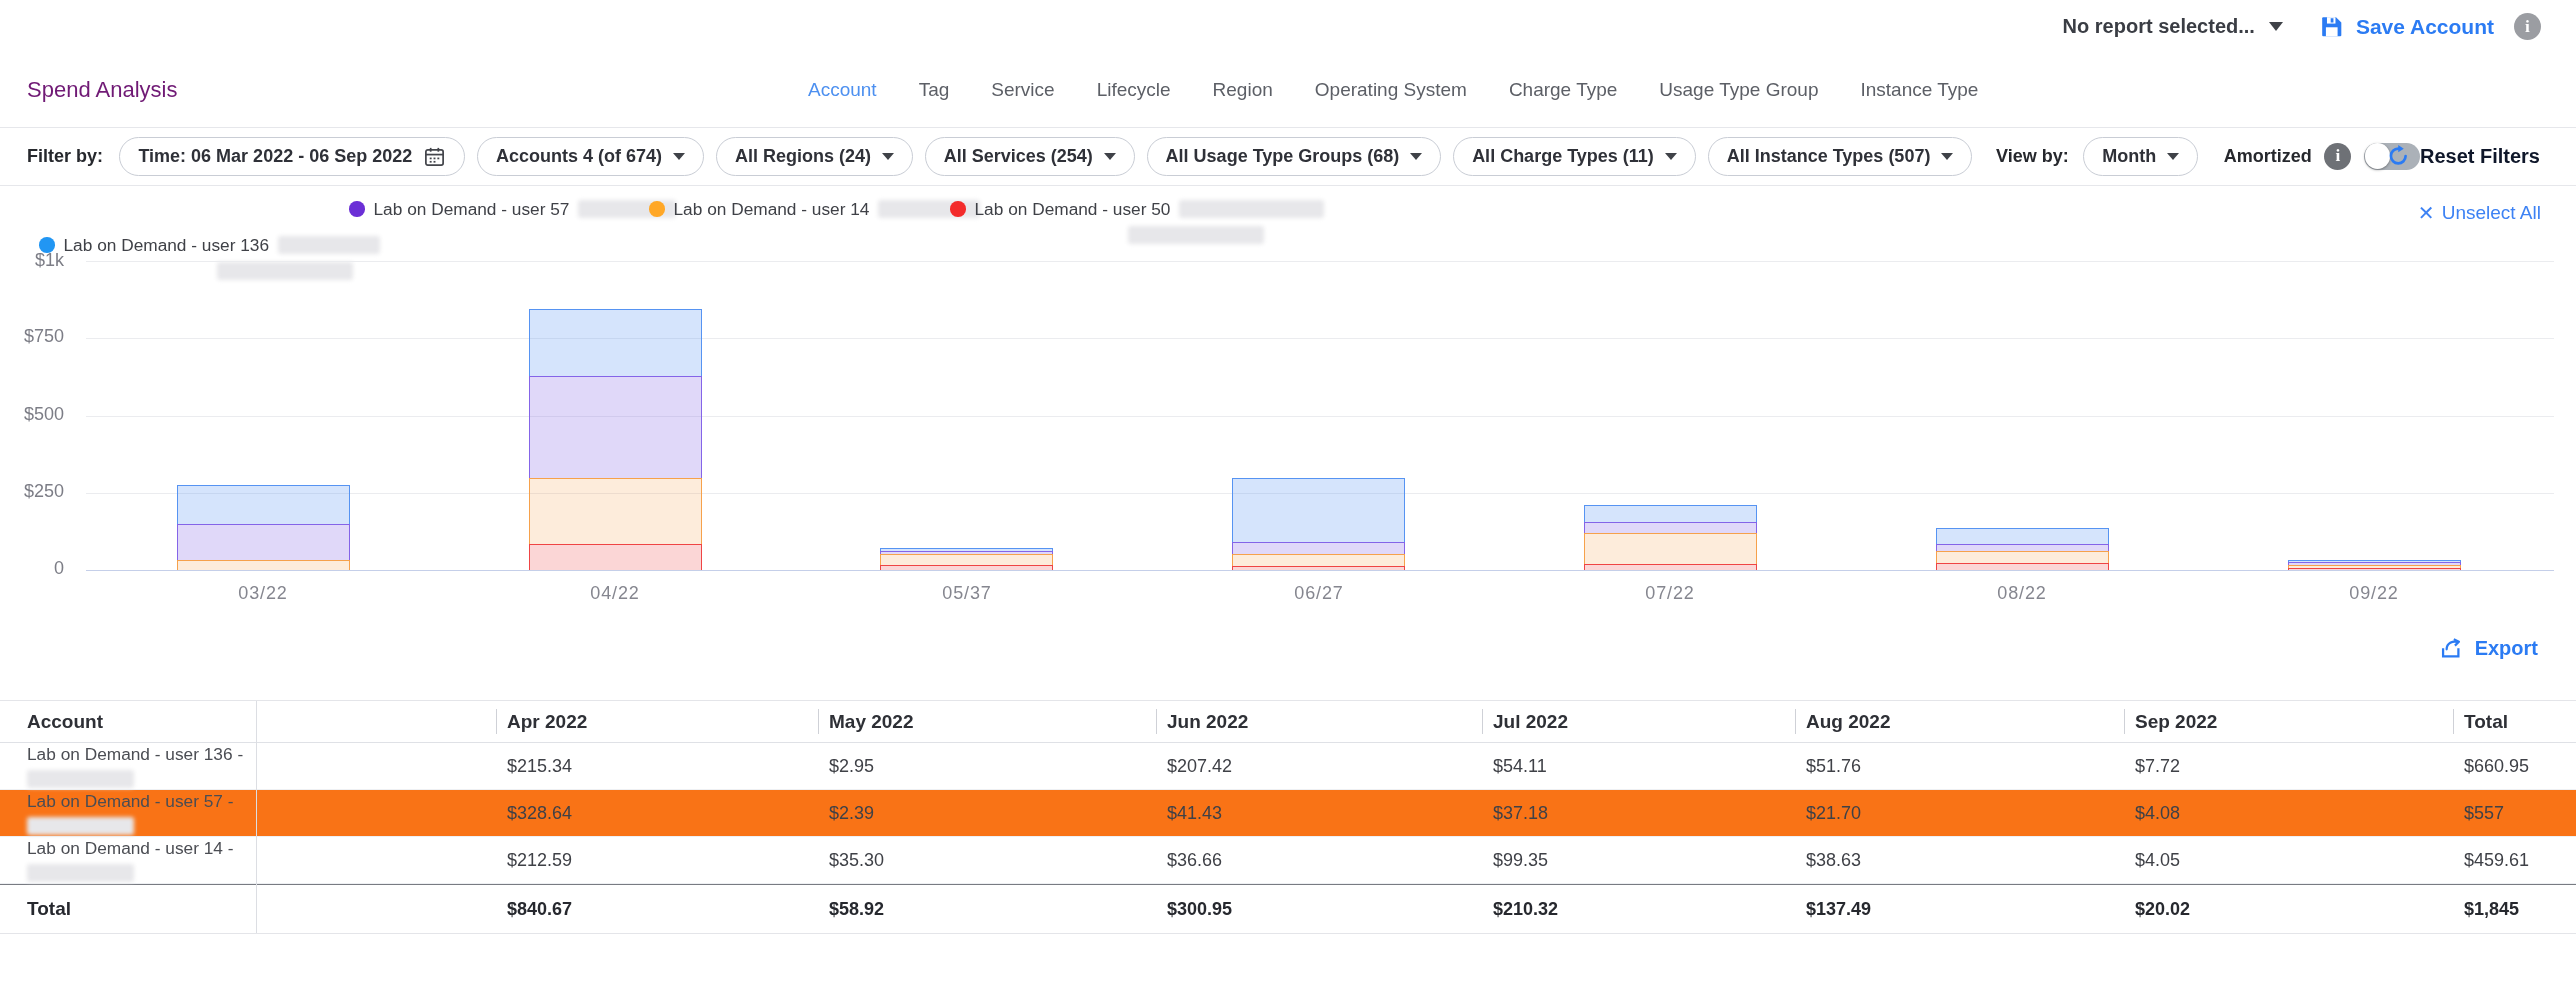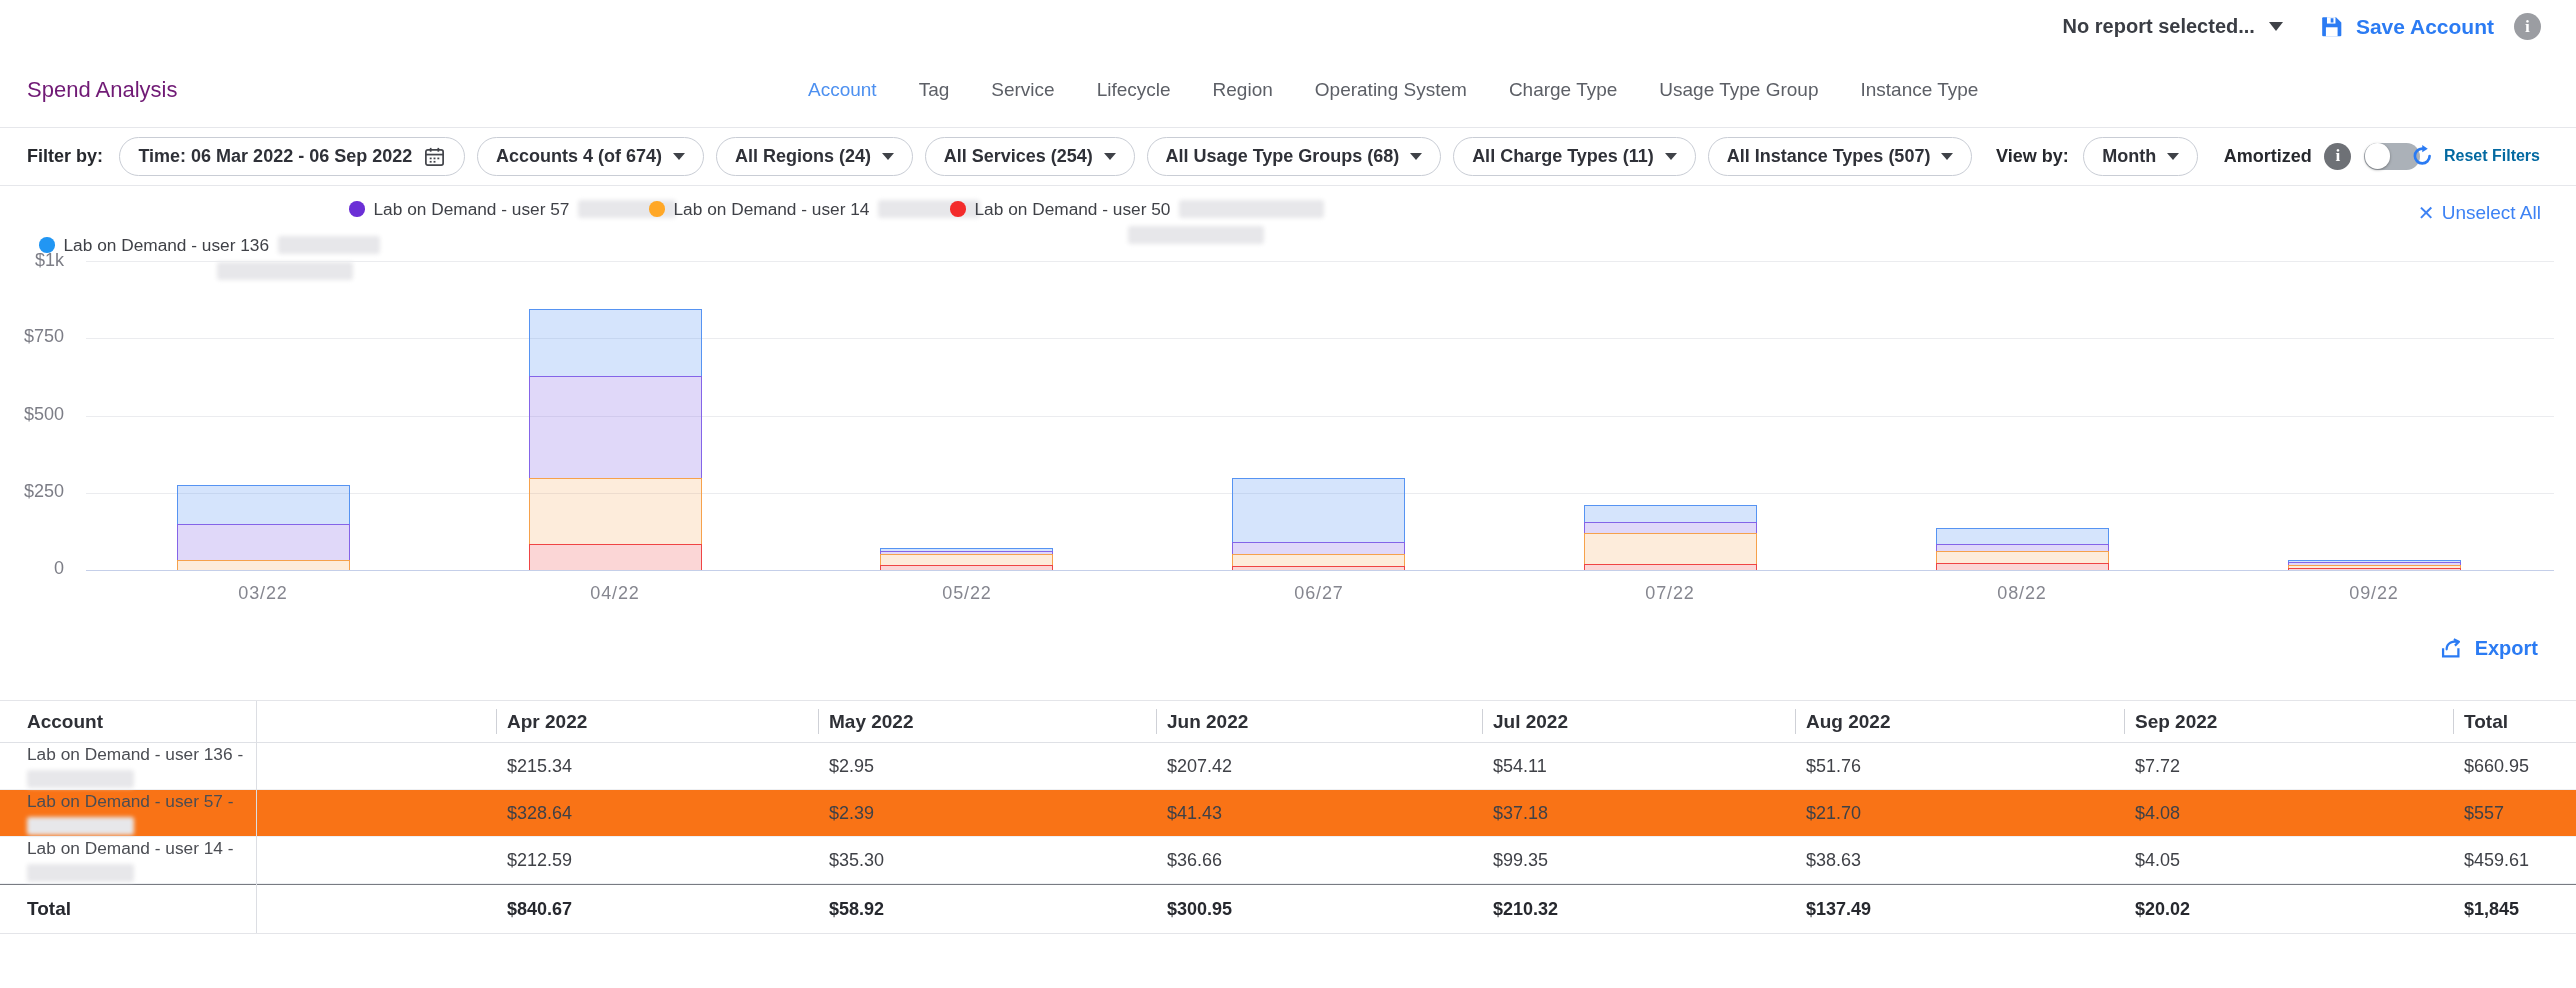--- a/index.html
+++ b/index.html
@@ -24,21 +24,21 @@
 
 
 .filter-row{position:absolute;top:127px;left:0;right:0;height:59px;border-bottom:0.9px solid #e6e7eb;display:flex;align-items:center;padding-left:27px}
 .filter-label{font-size:18px;font-weight:700;color:#26282d;margin-right:16.4px;white-space:nowrap}
 .pills{display:flex;align-items:flex-start;gap:11.8px}
 .pill{display:inline-flex;align-items:center;gap:11px;height:39px;padding:0 18px;border:1.4px solid #c9cdd5;border-radius:20px;font-size:18px;font-weight:600;color:#2f3138;white-space:nowrap;cursor:pointer;background:#fff}
 .viewby{display:flex;align-items:center;margin-left:23.6px;gap:14.5px}
 .amortized{display:flex;align-items:center;gap:12.7px;margin-left:25.5px}
 .toggle{width:56px;height:27px;border-radius:14.5px;background:#abb1b8;position:relative;cursor:pointer}
 .toggle .knob{position:absolute;left:0.9px;top:0.9px;width:25.5px;height:25.5px;border-radius:50%;background:#fff;box-shadow:0 0.9px 2.7px rgba(0,0,0,.35)}
-.reset{position:absolute;right:36px;top:50%;transform:translateY(-50%);display:flex;align-items:center;gap:9px;color:#0369a1;font-size:16px;font-weight:700;cursor:pointer}
+.reset{position:absolute;right:36px;top:50%;transform:translateY(-50%);display:flex;align-items:center;gap:9px;color:#0f172a;font-size:20px;font-weight:700;cursor:pointer}
 
 
 .legend-row{position:absolute;top:195px;left:0;right:0;height:56px}
 .legend-item{position:absolute;top:3.6px;cursor:pointer}
 .legend-line{display:flex;align-items:center;gap:9px}
 .legend-dot{width:15.5px;height:15.5px;border-radius:50%;flex:none}
 .legend-label{font-size:17.3px;color:#3f4147;white-space:nowrap}
 .blur-box{height:18px;background:#e7e7ea;border-radius:2.7px;filter:blur(2.3px)}
 .blur-box.line2{display:block;margin:6.4px 0 0 178px}
 .unselect{position:absolute;right:35px;top:7.3px;display:flex;align-items:center;gap:7.3px;color:#3d82f4;font-size:19px;cursor:pointer}
@@ -244,21 +244,21 @@
           <div class="seg" style="height: 102px; background: rgba(132, 100, 232, 0.25); border-color: rgb(132, 100, 232);"></div>
           <div class="seg" style="height: 67px; background: rgba(86, 147, 242, 0.25); border-color: rgb(86, 147, 242);"></div>
         </div>
         <div class="xtick" style="left: 529px;">04/22</div>
         <div class="bar" style="left: 794px;">
           <div class="seg" style="height: 5.6px; background: rgba(239, 68, 68, 0.22); border-color: rgb(239, 68, 68);"></div>
           <div class="seg" style="height: 11px; background: rgba(246, 161, 75, 0.2); border-color: rgb(246, 161, 75);"></div>
           <div class="seg" style="height: 2.7px; background: rgba(132, 100, 232, 0.25); border-color: rgb(132, 100, 232);"></div>
           <div class="seg" style="height: 2.7px; background: rgba(86, 147, 242, 0.25); border-color: rgb(86, 147, 242);"></div>
         </div>
-        <div class="xtick" style="left: 881px;">05/22</div>
+        <div class="xtick" style="left: 881px;">05/37</div>
         <div class="bar" style="left: 1146px;">
           <div class="seg" style="height: 4.8px; background: rgba(239, 68, 68, 0.22); border-color: rgb(239, 68, 68);"></div>
           <div class="seg" style="height: 11.3px; background: rgba(246, 161, 75, 0.2); border-color: rgb(246, 161, 75);"></div>
           <div class="seg" style="height: 12.8px; background: rgba(132, 100, 232, 0.25); border-color: rgb(132, 100, 232);"></div>
           <div class="seg" style="height: 64px; background: rgba(86, 147, 242, 0.25); border-color: rgb(86, 147, 242);"></div>
         </div>
         <div class="xtick" style="left: 1233px;">06/27</div>
         <div class="bar" style="left: 1498px;">
           <div class="seg" style="height: 6px; background: rgba(239, 68, 68, 0.22); border-color: rgb(239, 68, 68);"></div>
           <div class="seg" style="height: 31px; background: rgba(246, 161, 75, 0.2); border-color: rgb(246, 161, 75);"></div>

